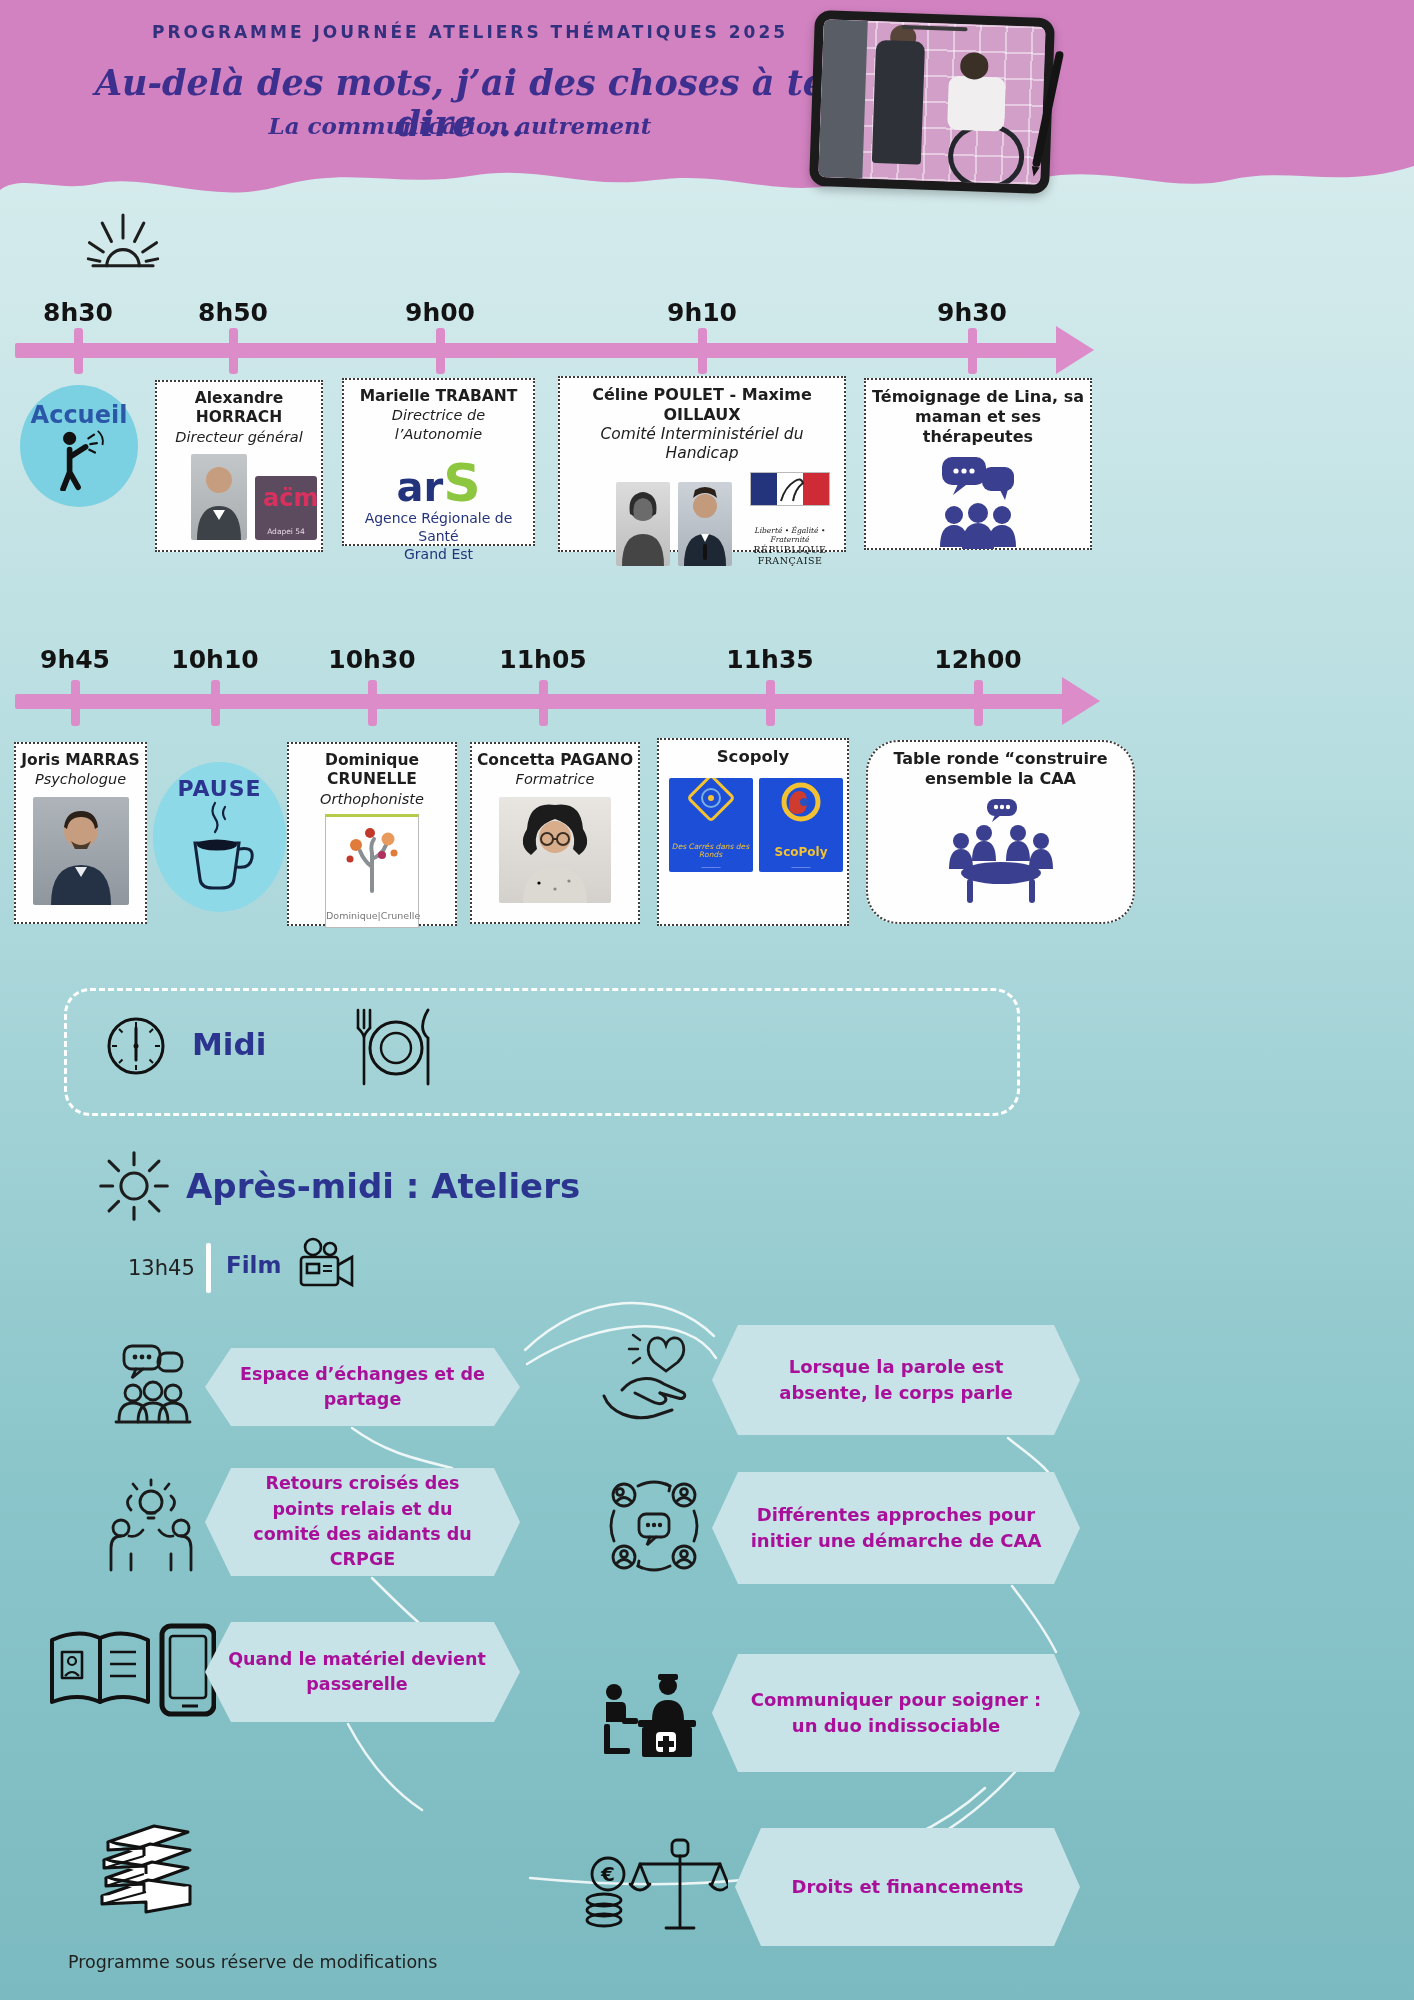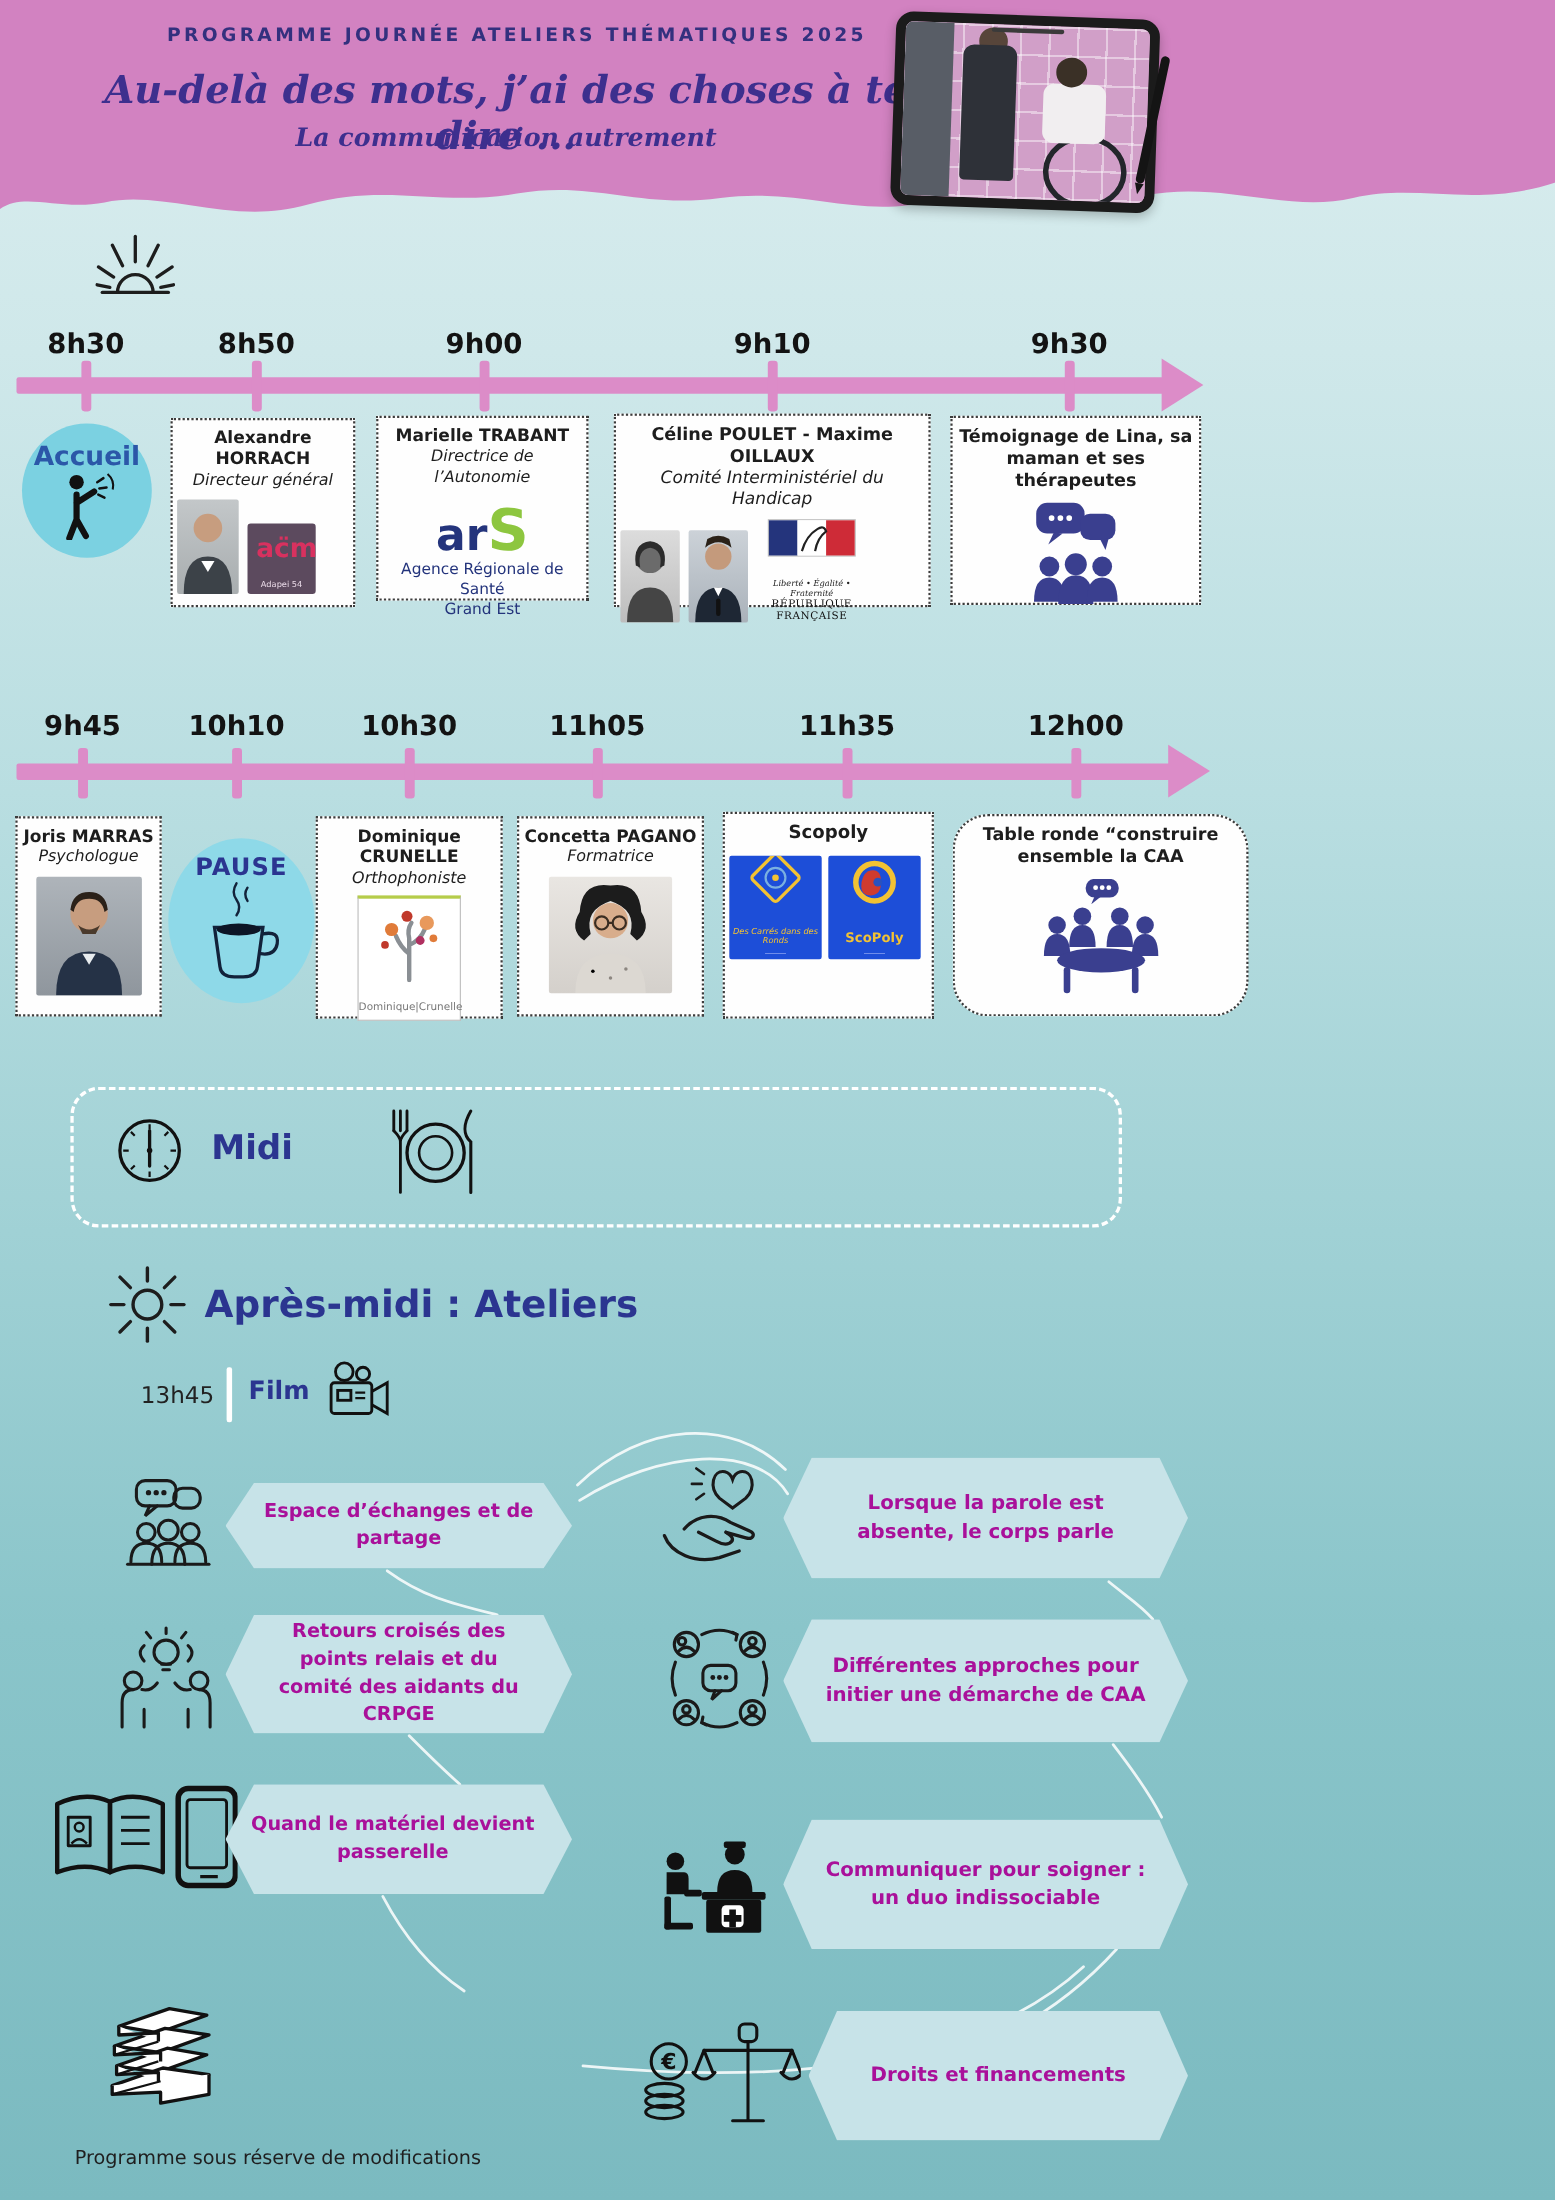--- a/index.html
+++ b/index.html
@@ -37,21 +37,21 @@
   .h-navy{font-weight:bold;color:#2b3590;}
   
   .tl-bar{position:absolute;background:#dc8cc8;height:15px;border-radius:2px;}
   .tl-tick{position:absolute;width:9px;height:46px;background:#dc8cc8;border-radius:3px;}
   .tl-arrow{position:absolute;width:0;height:0;border-top:24px solid transparent;border-bottom:24px solid transparent;border-left:38px solid #dc8cc8;}
   .tl-time{position:absolute;transform:translateX(-50%);font-size:25px;font-weight:bold;color:#131313;white-space:nowrap;}
   
   .card{position:absolute;background:#fefefe;border:2px dotted #3c3c3c;text-align:center;padding:7px 4px 6px 4px;box-sizing:border-box;}
   .card .name{font-size:15.5px;font-weight:600;color:#1d1d1d;line-height:1.25;}
   .card .role{font-size:14.5px;font-style:italic;color:#1d1d1d;line-height:1.25;}
-  .media-row{display:flex;justify-content:flex-start;align-items:flex-end;gap:8px;margin-top:8px;}
+  .media-row{display:flex;justify-content:flex-end;align-items:flex-end;gap:8px;margin-top:8px;}
   .photo{position:relative;overflow:hidden;border-radius:2px;}
   .bubble-circle{position:absolute;border-radius:50%;background:#7bd1e1;text-align:center;}
   .accueil-label{font-size:24px;font-weight:bold;color:#2b57a8;margin-top:16px;}
   .pause-label{font-size:22px;font-weight:bold;color:#2b3590;margin-top:14px;letter-spacing:1px;}
   
   .adapei{width:62px;height:64px;background:#5c4a5e;border-radius:3px;position:relative;}
   .adapei .glyph{position:absolute;top:8px;left:8px;right:8px;text-align:center;font-size:24px;font-weight:bold;color:#d8315f;}
   .adapei .cap{position:absolute;bottom:4px;left:0;right:0;font-size:7.5px;color:#e8d9e6;}
   .ars{width:150px;text-align:center;}
   .ars .big{font-size:40px;font-weight:bold;color:#24347c;line-height:1;}

